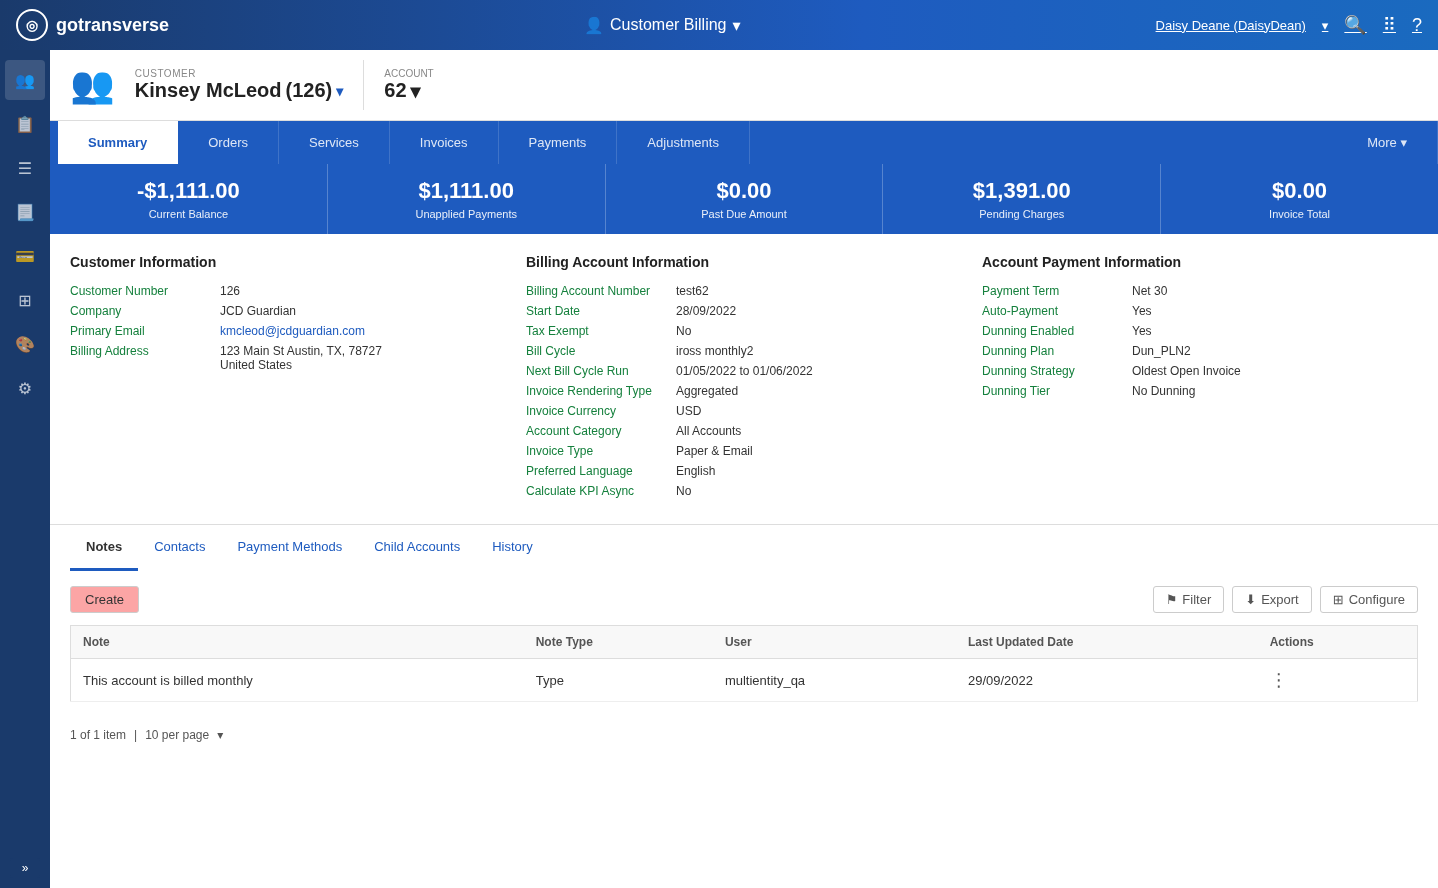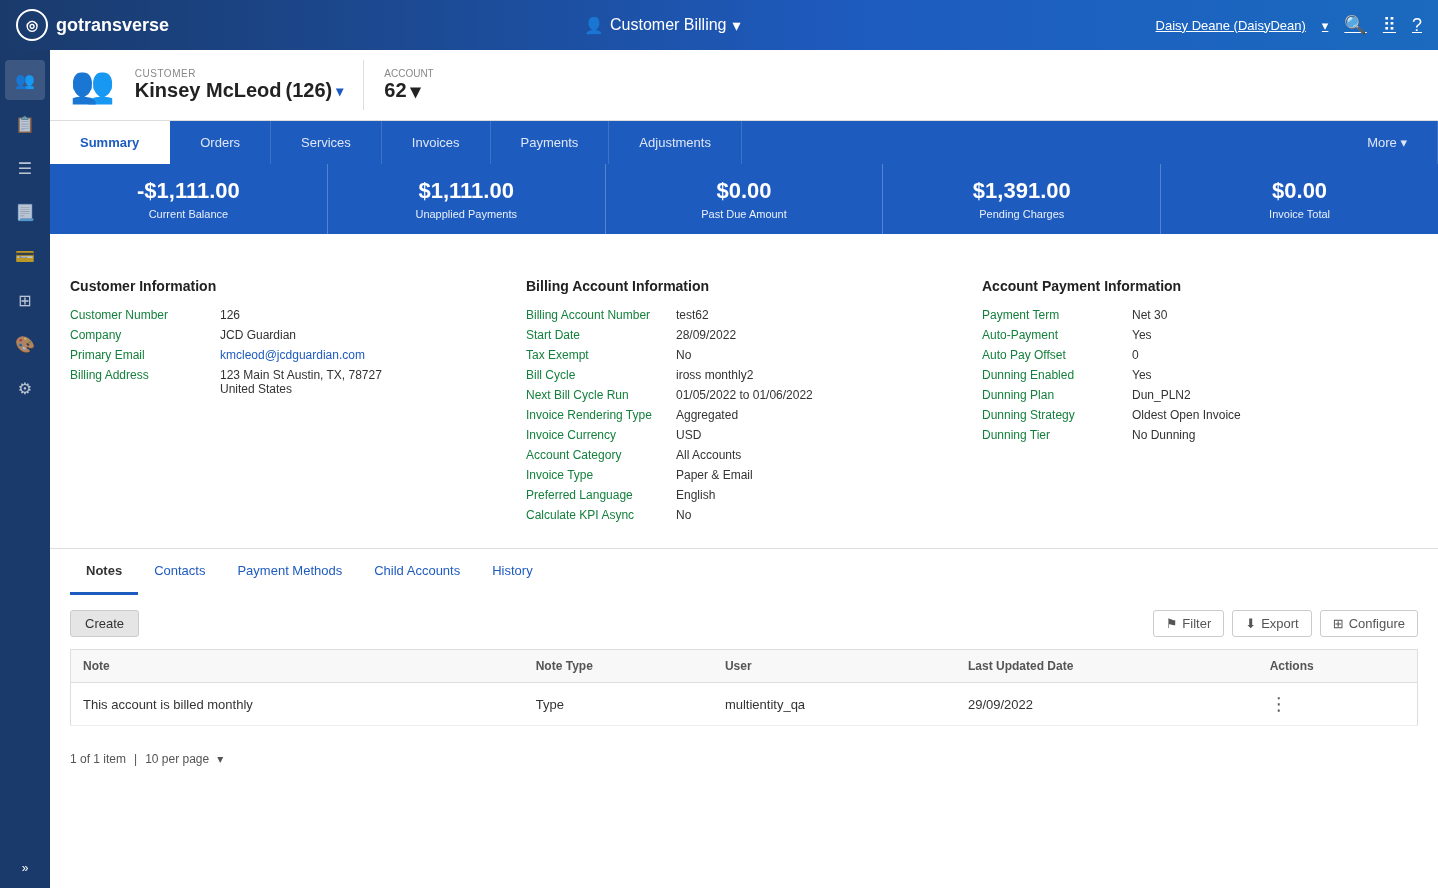--- a/index.html
+++ b/index.html
@@ -49,21 +49,21 @@
     .customer-label { font-size: 10px; color: #888; text-transform: uppercase; letter-spacing: 0.5px; }
     .customer-name { font-size: 20px; font-weight: bold; color: #222; display: flex; align-items: center; gap: 4px; justify-content: flex-end; }
     .customer-name .dropdown-arrow { color: #1e5bbf; font-size: 14px; cursor: pointer; }
     .divider-v { width: 1px; height: 50px; background: #ddd; }
     .account-info { }
     .account-label { font-size: 10px; color: #888; text-transform: uppercase; }
     .account-num { font-size: 20px; font-weight: bold; color: #222; display: flex; align-items: center; gap: 4px; }
 
     
     .tabs {
-      background: #1e5bbf; display: flex;
+      background: #1e5bbf; display: flex; padding-left: 8px;
     }
     .tab {
       padding: 14px 30px; color: rgba(255,255,255,0.85); cursor: pointer;
       font-size: 13px; border-right: 1px solid rgba(255,255,255,0.15);
       white-space: nowrap;
     }
     .tab.active { background: white; color: #1e5bbf; font-weight: bold; }
     .tab.more { margin-left: auto; }
 
     
@@ -76,21 +76,21 @@
     }
     .summary-card:last-child { border-right: none; }
     .summary-card .amount { font-size: 22px; font-weight: bold; }
     .summary-card .label { font-size: 11px; margin-top: 4px; opacity: 0.9; }
 
     
     .info-sections {
       display: flex; padding: 20px; gap: 20px; background: white;
     }
     .info-section { flex: 1; }
-    .info-section h3 { font-size: 14px; font-weight: bold; margin-bottom: 14px; color: #222; margin-top: 24px; }
+    .info-section h3 { font-size: 14px; font-weight: bold; margin-bottom: 14px; color: #222; }
     .info-row { display: flex; margin-bottom: 6px; align-items: baseline; }
     .info-row .info-label { text-align: left; color: #15803d; font-size: 12px; width: 150px; flex-shrink: 0; padding-right: 10px; }
     .info-row .info-value { color: #333; font-size: 12px; }
     .info-row .info-value a { color: #1e5bbf; text-decoration: none; }
     .status-badge {
       border: 1px solid #28a745; color: #28a745; font-size: 11px; padding: 1px 6px;
       border-radius: 3px; display: inline-block;
     }
 
     
@@ -102,21 +102,21 @@
       padding: 14px 16px; cursor: pointer; font-size: 13px; color: #1e5bbf;
       border-bottom: 3px solid transparent; margin-bottom: -1px;
     }
     .bottom-tab.active { color: #333; font-weight: bold; border-bottom: 3px solid #1e5bbf; }
     .bottom-tab:first-child { color: #333; }
 
     
     .notes-section { padding: 16px 20px; background: white; }
     .notes-toolbar { display: flex; justify-content: space-between; align-items: center; margin-bottom: 12px; }
     .btn-create {
-      border: 1px solid #ccc; background: #e5e5e5; padding: 5px 14px;
+      border: 1px solid #ccc; background: #fca5a5; padding: 5px 14px;
       border-radius: 3px; cursor: pointer; font-size: 13px; color: #333;
     }
     .notes-actions { display: flex; gap: 8px; }
     .btn-action {
       border: 1px solid #ccc; background: white; padding: 5px 12px;
       border-radius: 3px; cursor: pointer; font-size: 13px; color: #555;
       display: flex; align-items: center; gap: 5px;
     }
 
     
@@ -292,24 +292,20 @@
 
     <div class="info-section">
       <h3>Account Payment Information</h3>
       <div class="info-row">
         <span class="info-label">Payment Term</span>
         <span class="info-value">Net 30</span>
       </div>
       <div class="info-row">
         <span class="info-label">Auto-Payment</span>
         <span class="info-value">Yes</span>
-      </div>
-      <div class="info-row">
-        <span class="info-label">Auto Pay Offset</span>
-        <span class="info-value">0</span>
       </div>
       <div class="info-row">
         <span class="info-label">Dunning Enabled</span>
         <span class="info-value">Yes</span>
       </div>
       <div class="info-row">
         <span class="info-label">Dunning Plan</span>
         <span class="info-value">Dun_PLN2</span>
       </div>
       <div class="info-row">

